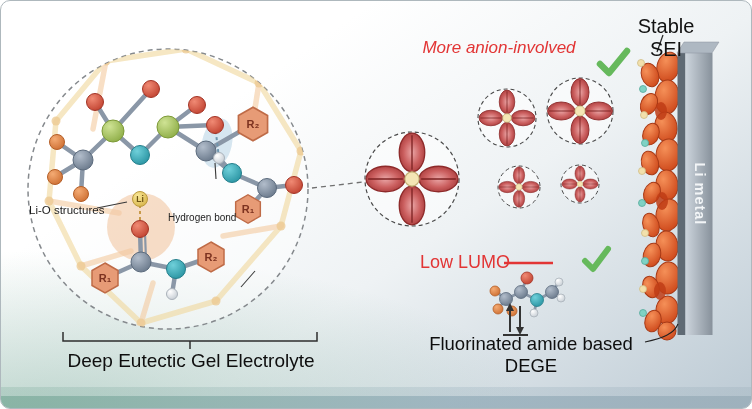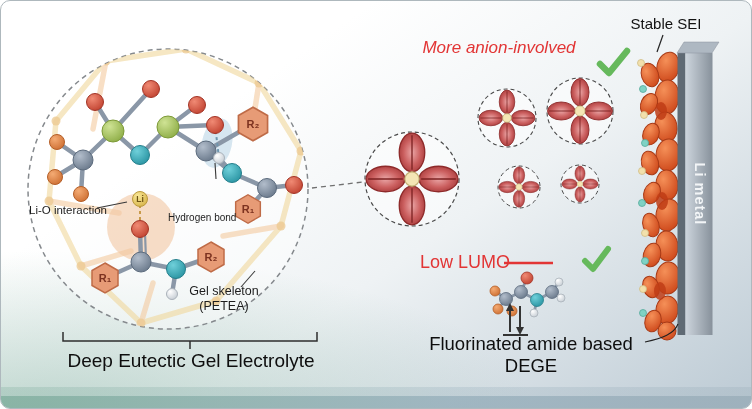--- a/index.html
+++ b/index.html
@@ -13,21 +13,21 @@
   }
   svg.layer{position:absolute;left:0;top:0;}
   .t{position:absolute;}
   #li-o{left:28px;top:203px;font-size:11.5px;color:#1d1d1d;}
   #hbond{left:167px;top:179px;font-size:10px;color:#1d1d1d;margin-top:32px;}
   #gel{left:179px;top:283px;width:88px;text-align:center;font-size:12.5px;line-height:14.5px;color:#1d1d1d;}
   #cap-left{left:40px;top:349px;width:300px;text-align:center;font-size:19px;color:#0e0e0e;font-weight:500;}
   #headline{left:398px;top:36px;width:200px;text-align:center;font-size:17px;line-height:21px;color:#e23535;font-weight:500;font-style:italic;}
   #lumo{left:419px;top:251px;font-size:18px;color:#e23535;font-weight:500;}
   #cap-right{left:402px;top:332px;width:256px;text-align:center;font-size:18.5px;color:#0e0e0e;font-weight:500;}
-  #sei{left:619px;top:14px;width:92px;text-align:center;font-size:15px;color:#111111;}
+  #sei{left:619px;top:14px;width:92px;text-align:center;font-size:20px;color:#111111;}
   #limetal{left:637px;top:183px;width:120px;height:20px;text-align:center;font-size:14.5px;color:#f2f5f7;font-weight:600;letter-spacing:1px;transform:rotate(90deg);}
   .hexlab{font:bold 11px "Liberation Sans",sans-serif;fill:#7c3220;text-anchor:middle;}
   .lilab{font:bold 8.5px "Liberation Sans",sans-serif;fill:#6e5314;text-anchor:middle;}
   .bottom-band{position:absolute;left:0;right:0;bottom:0;height:12px;
     background:linear-gradient(90deg,rgba(118,168,150,.75),rgba(139,166,180,.7) 60%,rgba(150,170,182,.78));}
   .bottom-fade{position:absolute;left:0;right:0;bottom:12px;height:9px;opacity:.35;
     background:linear-gradient(90deg,rgba(118,168,150,.75),rgba(139,166,180,.7) 60%,rgba(150,170,182,.78));}
 </style>
 </head>
 <body>
@@ -303,26 +303,22 @@
 
       <rect x="676.5" y="52" width="8" height="282" fill="#5f6a74"></rect>
       <rect x="684.5" y="52" width="27" height="282" fill="url(#gBar)"></rect>
       <path d="M 676,52 L 711,52 L 718,41 L 683,41 Z" fill="#aeb8c2" stroke="#8a939d" stroke-width="0.5"></path>
 
       <line x1="662" y1="34" x2="656" y2="51" stroke="#222222" stroke-width="1.2"></line>
       <path d="M 644,341 C 662,337 673,333 677,323" fill="none" stroke="#222222" stroke-width="1.1"></path>
     </g>
   </svg>
 
-  <div class="t" id="li-o">Li-O interaction</div>
+  <div class="t" id="li-o">Li-O structures</div>
   <div class="t" id="hbond">Hydrogen bond</div>
-  <div class="t" id="gel">
-    <div>Gel skeleton</div>
-    <div>(PETEA)</div>
-  </div>
   <div class="t" id="cap-left">Deep Eutectic Gel Electrolyte</div>
 
   <div class="t" id="headline">
     <div>More anion-involved</div>
   </div>
   <div class="t" id="lumo">Low LUMO</div>
   <div class="t" id="cap-right">Fluorinated amide based DEGE</div>
 
   <div class="t" id="sei">Stable SEI</div>
   <div class="t" id="limetal">Li metal</div>

